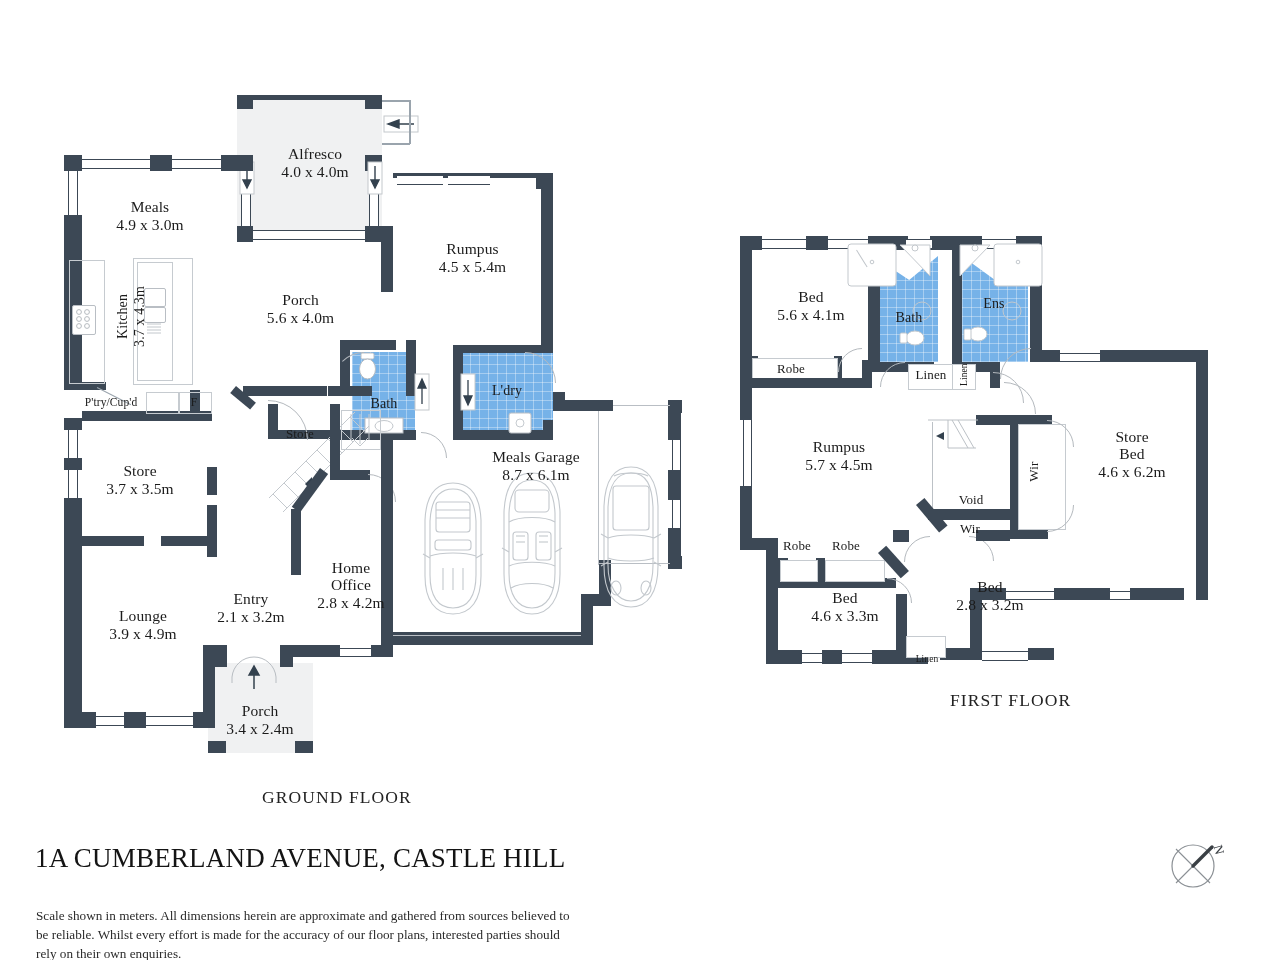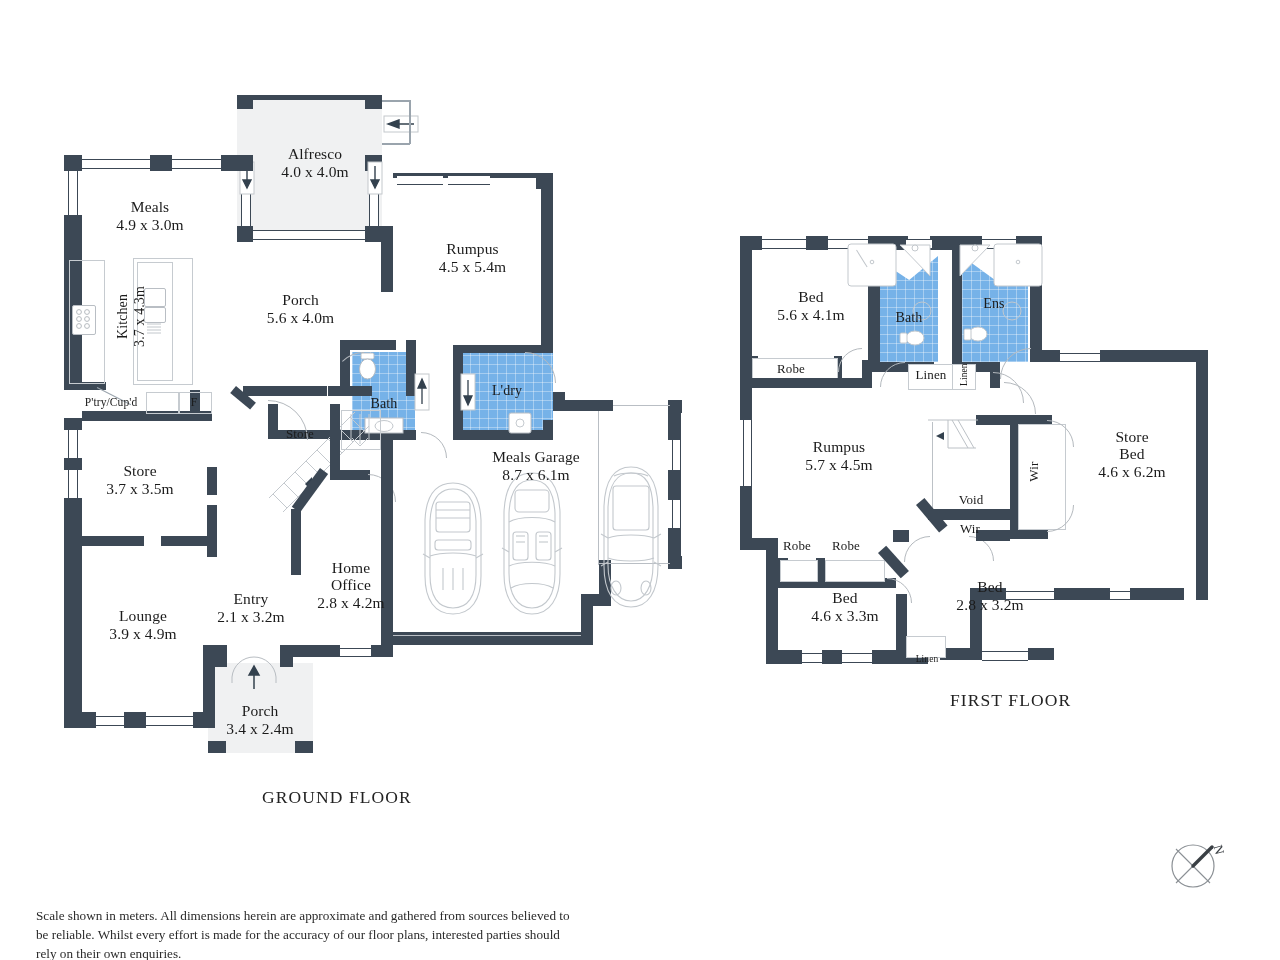--- a/index.html
+++ b/index.html
@@ -555,20 +555,21 @@
     <div class="lbl sm" style="left:820px;top:538px;width:52px;">
       <span class="n">Robe</span>
     </div>
     <div class="lbl xxs" style="left:908px;top:654px;width:38px;">
       <span class="n">Linen</span>
     </div>
 
     <div class="floor-title" style="left:918px;top:690px;margin-left:32px;">FIRST FLOOR</div>
   </div>
 
+  <div class="addr" style="left:35px;top:843px;">1A CUMBERLAND AVENUE, CASTLE HILL</div>
   <div class="disc" style="left:36px;top:906px;">Scale shown in meters. All dimensions herein are approximate and gathered from sources believed to be  reliable. Whilst every effort is made for the accuracy of our floor plans, interested parties should rely on their own enquiries.</div>
 
   <div style="position:absolute;left:1168px;top:838px;width:60px;height:60px;">
     <svg width="60" height="60">
       <circle cx="25" cy="28" r="21" fill="none" stroke="#8a8f94" stroke-width="1.2"></circle>
       <line x1="8" y1="11" x2="42" y2="45" stroke="#8a8f94" stroke-width="1.1"></line>
       <line x1="8" y1="45" x2="42" y2="11" stroke="#8a8f94" stroke-width="1.1"></line>
       <line x1="25" y1="28" x2="44" y2="9" stroke="#3a3f44" stroke-width="3.4" stroke-linecap="round"></line>
     </svg>
     <span class="lbl xs" style="left:44px;top:4px;width:14px;transform:rotate(75deg);font-size:13px;color:#3a3f44;">N</span>

